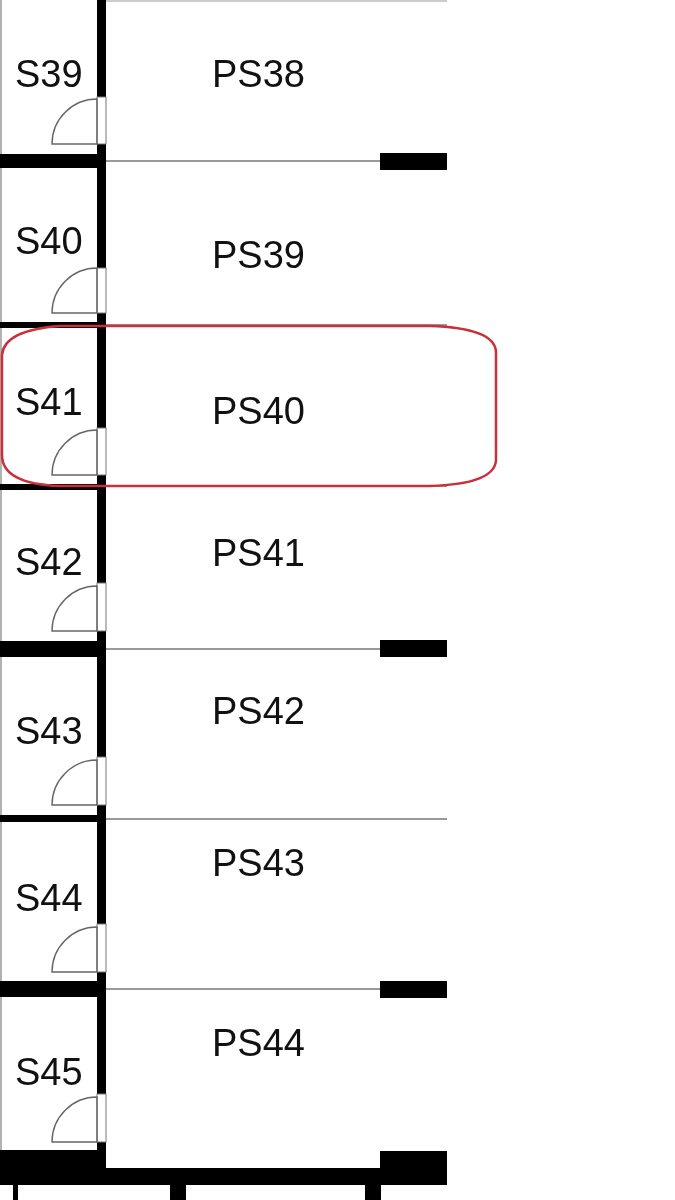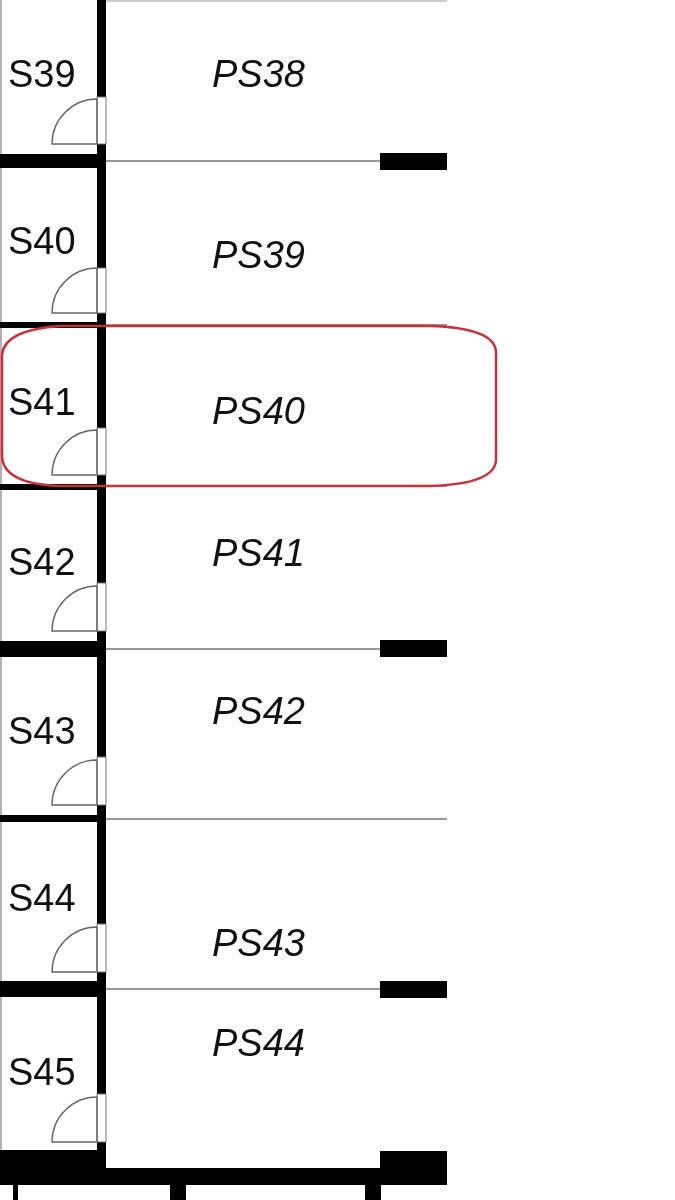--- a/index.html
+++ b/index.html
@@ -1,21 +1,21 @@
 <!DOCTYPE html>
 <html><head>
 <meta charset="utf-8">
 <style>
   html, body { margin: 0; padding: 0; background: #ffffff; }
   body { width: 675px; height: 1200px; position: relative; overflow: hidden;
          font-family: "Liberation Sans", sans-serif; }
   #plan { position: absolute; left: 0; top: 0; width: 675px; height: 1200px; }
   .label { position: absolute; font-size: 38px; color: #111; line-height: 1; white-space: nowrap; }
-  .s-label { left: 8px; text-align: right; }
-  .ps-label { left: 212px; font-style: italic; }
+  .s-label { left: 15px; text-align: right; }
+  .ps-label { left: 212px; }
 </style>
 </head>
 <body>
 
 <svg id="plan" viewBox="0 0 675 1200" xmlns="http://www.w3.org/2000/svg">
 
   <line x1="106" y1="1" x2="447" y2="1" stroke="#bbb" stroke-width="1.5"></line>
   <line x1="1" y1="0" x2="1" y2="1160" stroke="#999" stroke-width="1.5"></line>
 
   <rect x="97" y="0" width="9" height="1160" fill="#000"></rect>
@@ -81,15 +81,15 @@
 <div class="label ps-label" style="top:55px">PS38</div>
 <div class="label s-label" style="top:222px">S40</div>
 <div class="label ps-label" style="top:236px">PS39</div>
 <div class="label s-label" style="top:383px">S41</div>
 <div class="label ps-label" style="top:392px">PS40</div>
 <div class="label s-label" style="top:543px">S42</div>
 <div class="label ps-label" style="top:534px">PS41</div>
 <div class="label s-label" style="top:712px">S43</div>
 <div class="label ps-label" style="top:692px">PS42</div>
 <div class="label s-label" style="top:879px">S44</div>
-<div class="label ps-label" style="top:924px">PS43</div>
+<div class="label ps-label" style="top:844px">PS43</div>
 <div class="label s-label" style="top:1053px">S45</div>
 <div class="label ps-label" style="top:1024px">PS44</div>
 
 </body></html>

